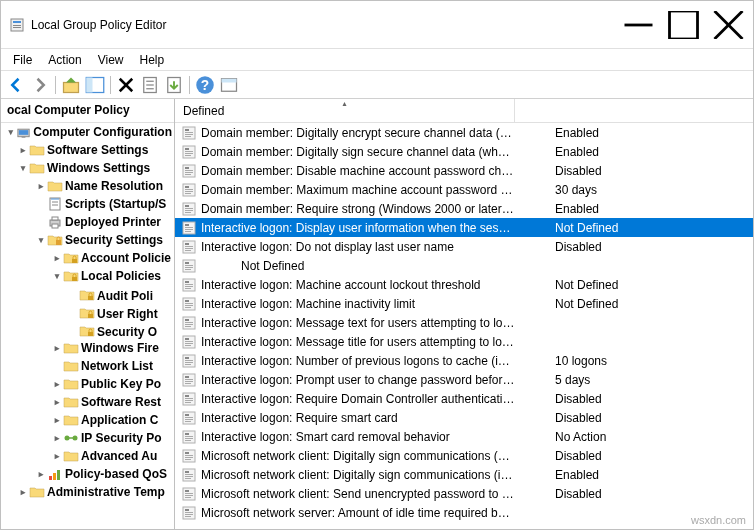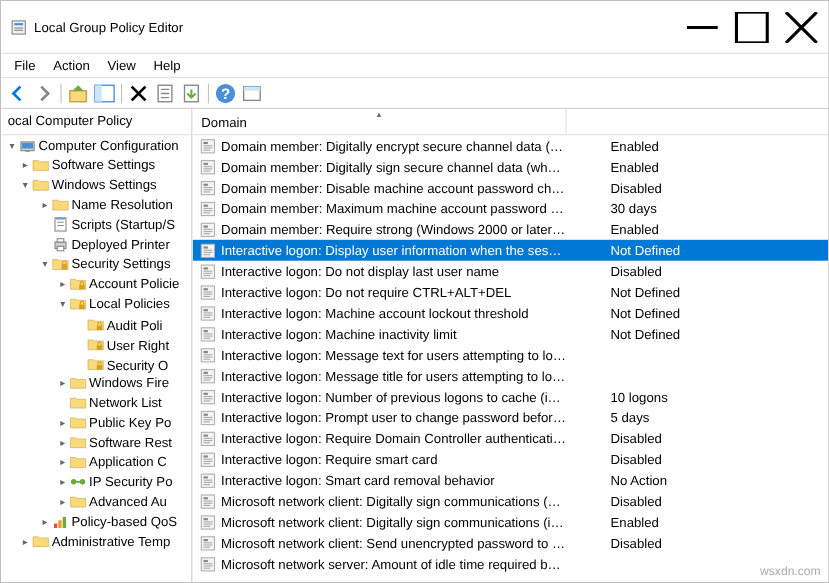--- a/index.html
+++ b/index.html
@@ -13,21 +13,21 @@
     
     .menubar { height: 22px; display: flex; align-items: center; padding: 0 4px; border-bottom: 1px solid #e0e0e0; }
     .menu-item { padding: 2px 8px; cursor: pointer; }
     
     .toolbar { height: 28px; display: flex; align-items: center; padding: 2px 4px; border-bottom: 1px solid #d0d0d0; gap: 2px; }
     .tb-btn { width: 22px; height: 22px; display: flex; align-items: center; justify-content: center; cursor: pointer; border: 1px solid transparent; }
     .tb-sep { width: 1px; height: 18px; background: #c0c0c0; margin: 0 2px; }
     
     .content { flex: 1; display: flex; overflow: hidden; }
     
-    .tree-panel { width: 174px; overflow: hidden; border-right: 1px solid #c0c0c0; background: #fff; }
+    .tree-panel { width: 174px; overflow: hidden; border-right: 1px solid #c0c0c0; background: #fff; font-weight: bold; }
     .tree-header { height: 24px; background: #fff; border-bottom: 1px solid #e0e0e0; padding: 4px 6px; font-size: 12px; }
     .tree-body { overflow: hidden; }
     .tree-node { display: flex; align-items: center; height: 18px; padding: 0 2px; white-space: nowrap; cursor: pointer; }
     .tree-toggle { width: 12px; display: inline-flex; align-items: center; justify-content: center; cursor: pointer; font-size: 9px; color: #666; }
     .tree-icon { width: 16px; height: 16px; margin-right: 2px; display: inline-flex; align-items: center; justify-content: center; }
     .tree-label { font-size: 12px; }
     .ind-1 { padding-left: 4px; }
     .ind-2 { padding-left: 16px; }
     .ind-3 { padding-left: 34px; }
     .ind-4 { padding-left: 50px; }
@@ -366,21 +366,21 @@
             </svg>
           </span>
           <span class="tree-label">Administrative Temp</span>
         </div>
       </div>
   </div>
 
   <div class="list-panel">
     <div class="list-header">
       <div class="list-header-col col-policy">
-        <span>Domain</span>
+        <span>Defined</span>
         <span class="sort-arrow">▴</span>
       </div>
     </div>
     <div class="list-body" id="list-body">
         <div class="list-row">
           <span class="list-cell-icon">
             <svg viewBox="0 0 16 16">
               <rect x="2" y="2" width="12" height="12" fill="#f4f4f4" stroke="#b0b0b0"></rect>
               <rect x="4" y="4" width="4" height="2" fill="#888"></rect>
               <rect x="4" y="7" width="8" height="1" fill="#aaa"></rect>
@@ -472,21 +472,20 @@
         <div class="list-row">
           <span class="list-cell-icon">
             <svg viewBox="0 0 16 16">
               <rect x="2" y="2" width="12" height="12" fill="#f4f4f4" stroke="#b0b0b0"></rect>
               <rect x="4" y="4" width="4" height="2" fill="#888"></rect>
               <rect x="4" y="7" width="8" height="1" fill="#aaa"></rect>
               <rect x="4" y="9" width="8" height="1" fill="#aaa"></rect>
               <rect x="4" y="11" width="6" height="1" fill="#aaa"></rect>
             </svg>
           </span>
-          <span class="list-cell-policy">Interactive logon: Do not require CTRL+ALT+DEL</span>
           <span class="list-cell-setting">Not Defined</span>
         </div>
         <div class="list-row">
           <span class="list-cell-icon">
             <svg viewBox="0 0 16 16">
               <rect x="2" y="2" width="12" height="12" fill="#f4f4f4" stroke="#b0b0b0"></rect>
               <rect x="4" y="4" width="4" height="2" fill="#888"></rect>
               <rect x="4" y="7" width="8" height="1" fill="#aaa"></rect>
               <rect x="4" y="9" width="8" height="1" fill="#aaa"></rect>
               <rect x="4" y="11" width="6" height="1" fill="#aaa"></rect>

